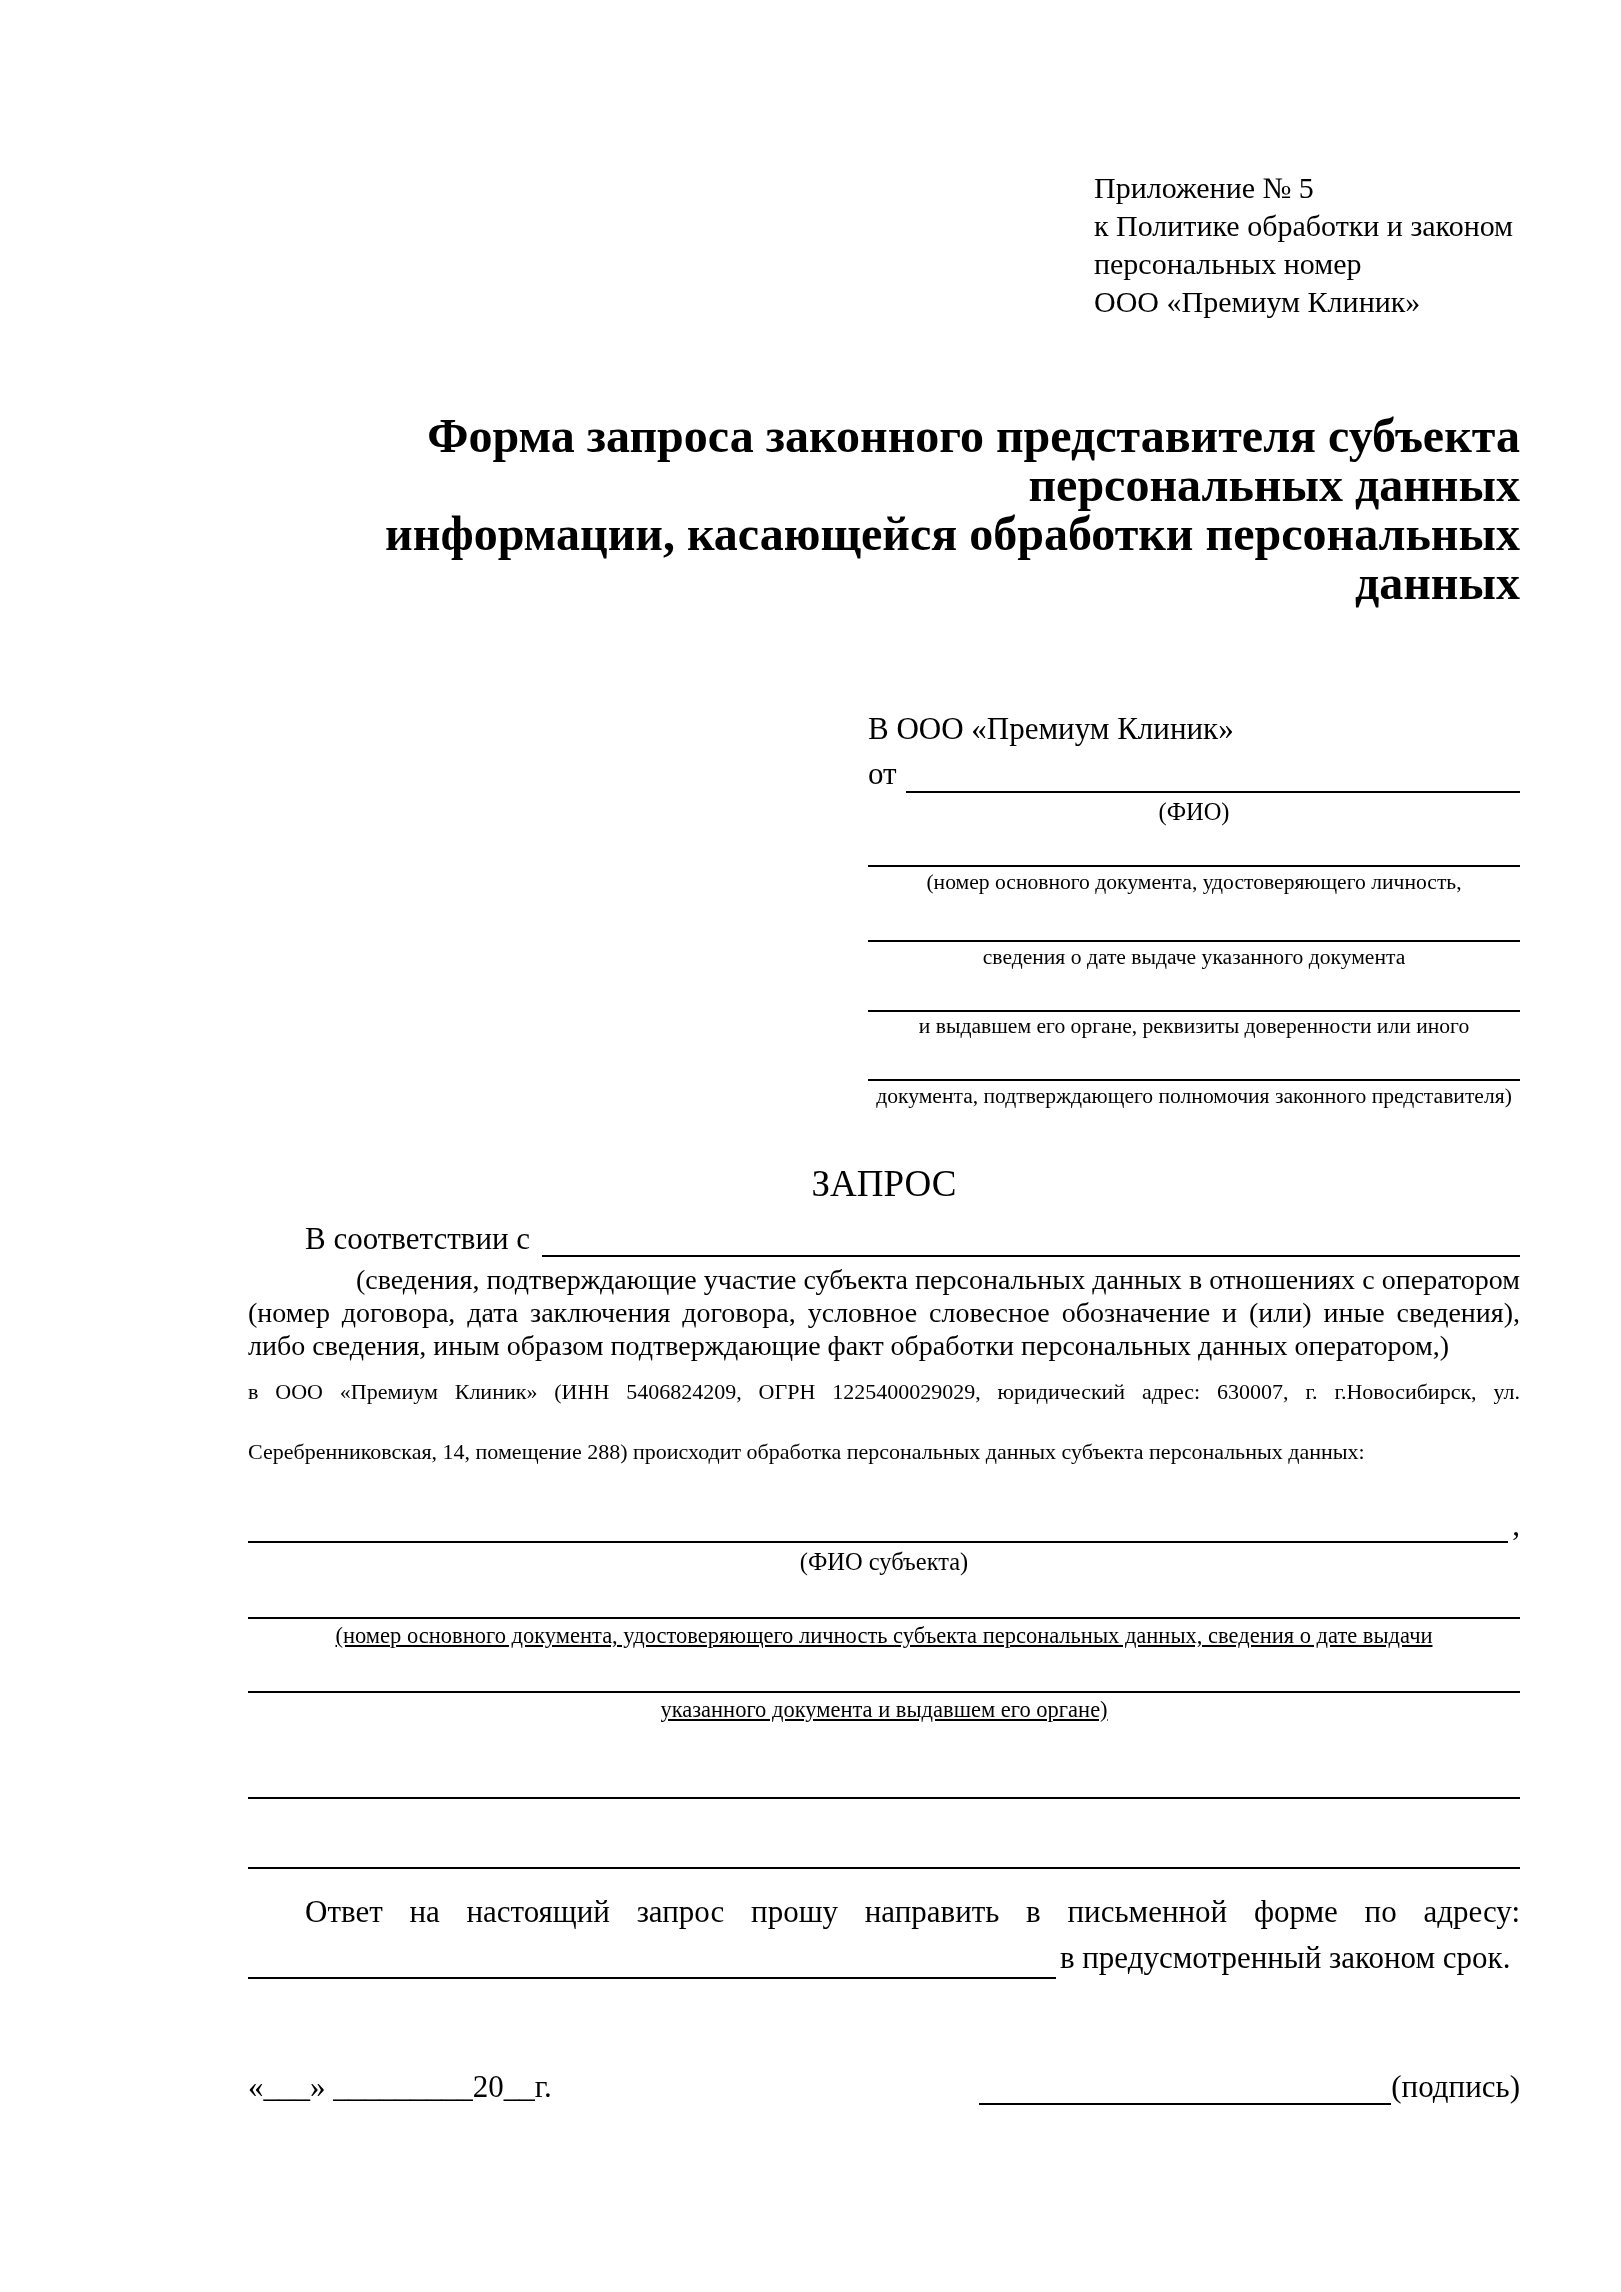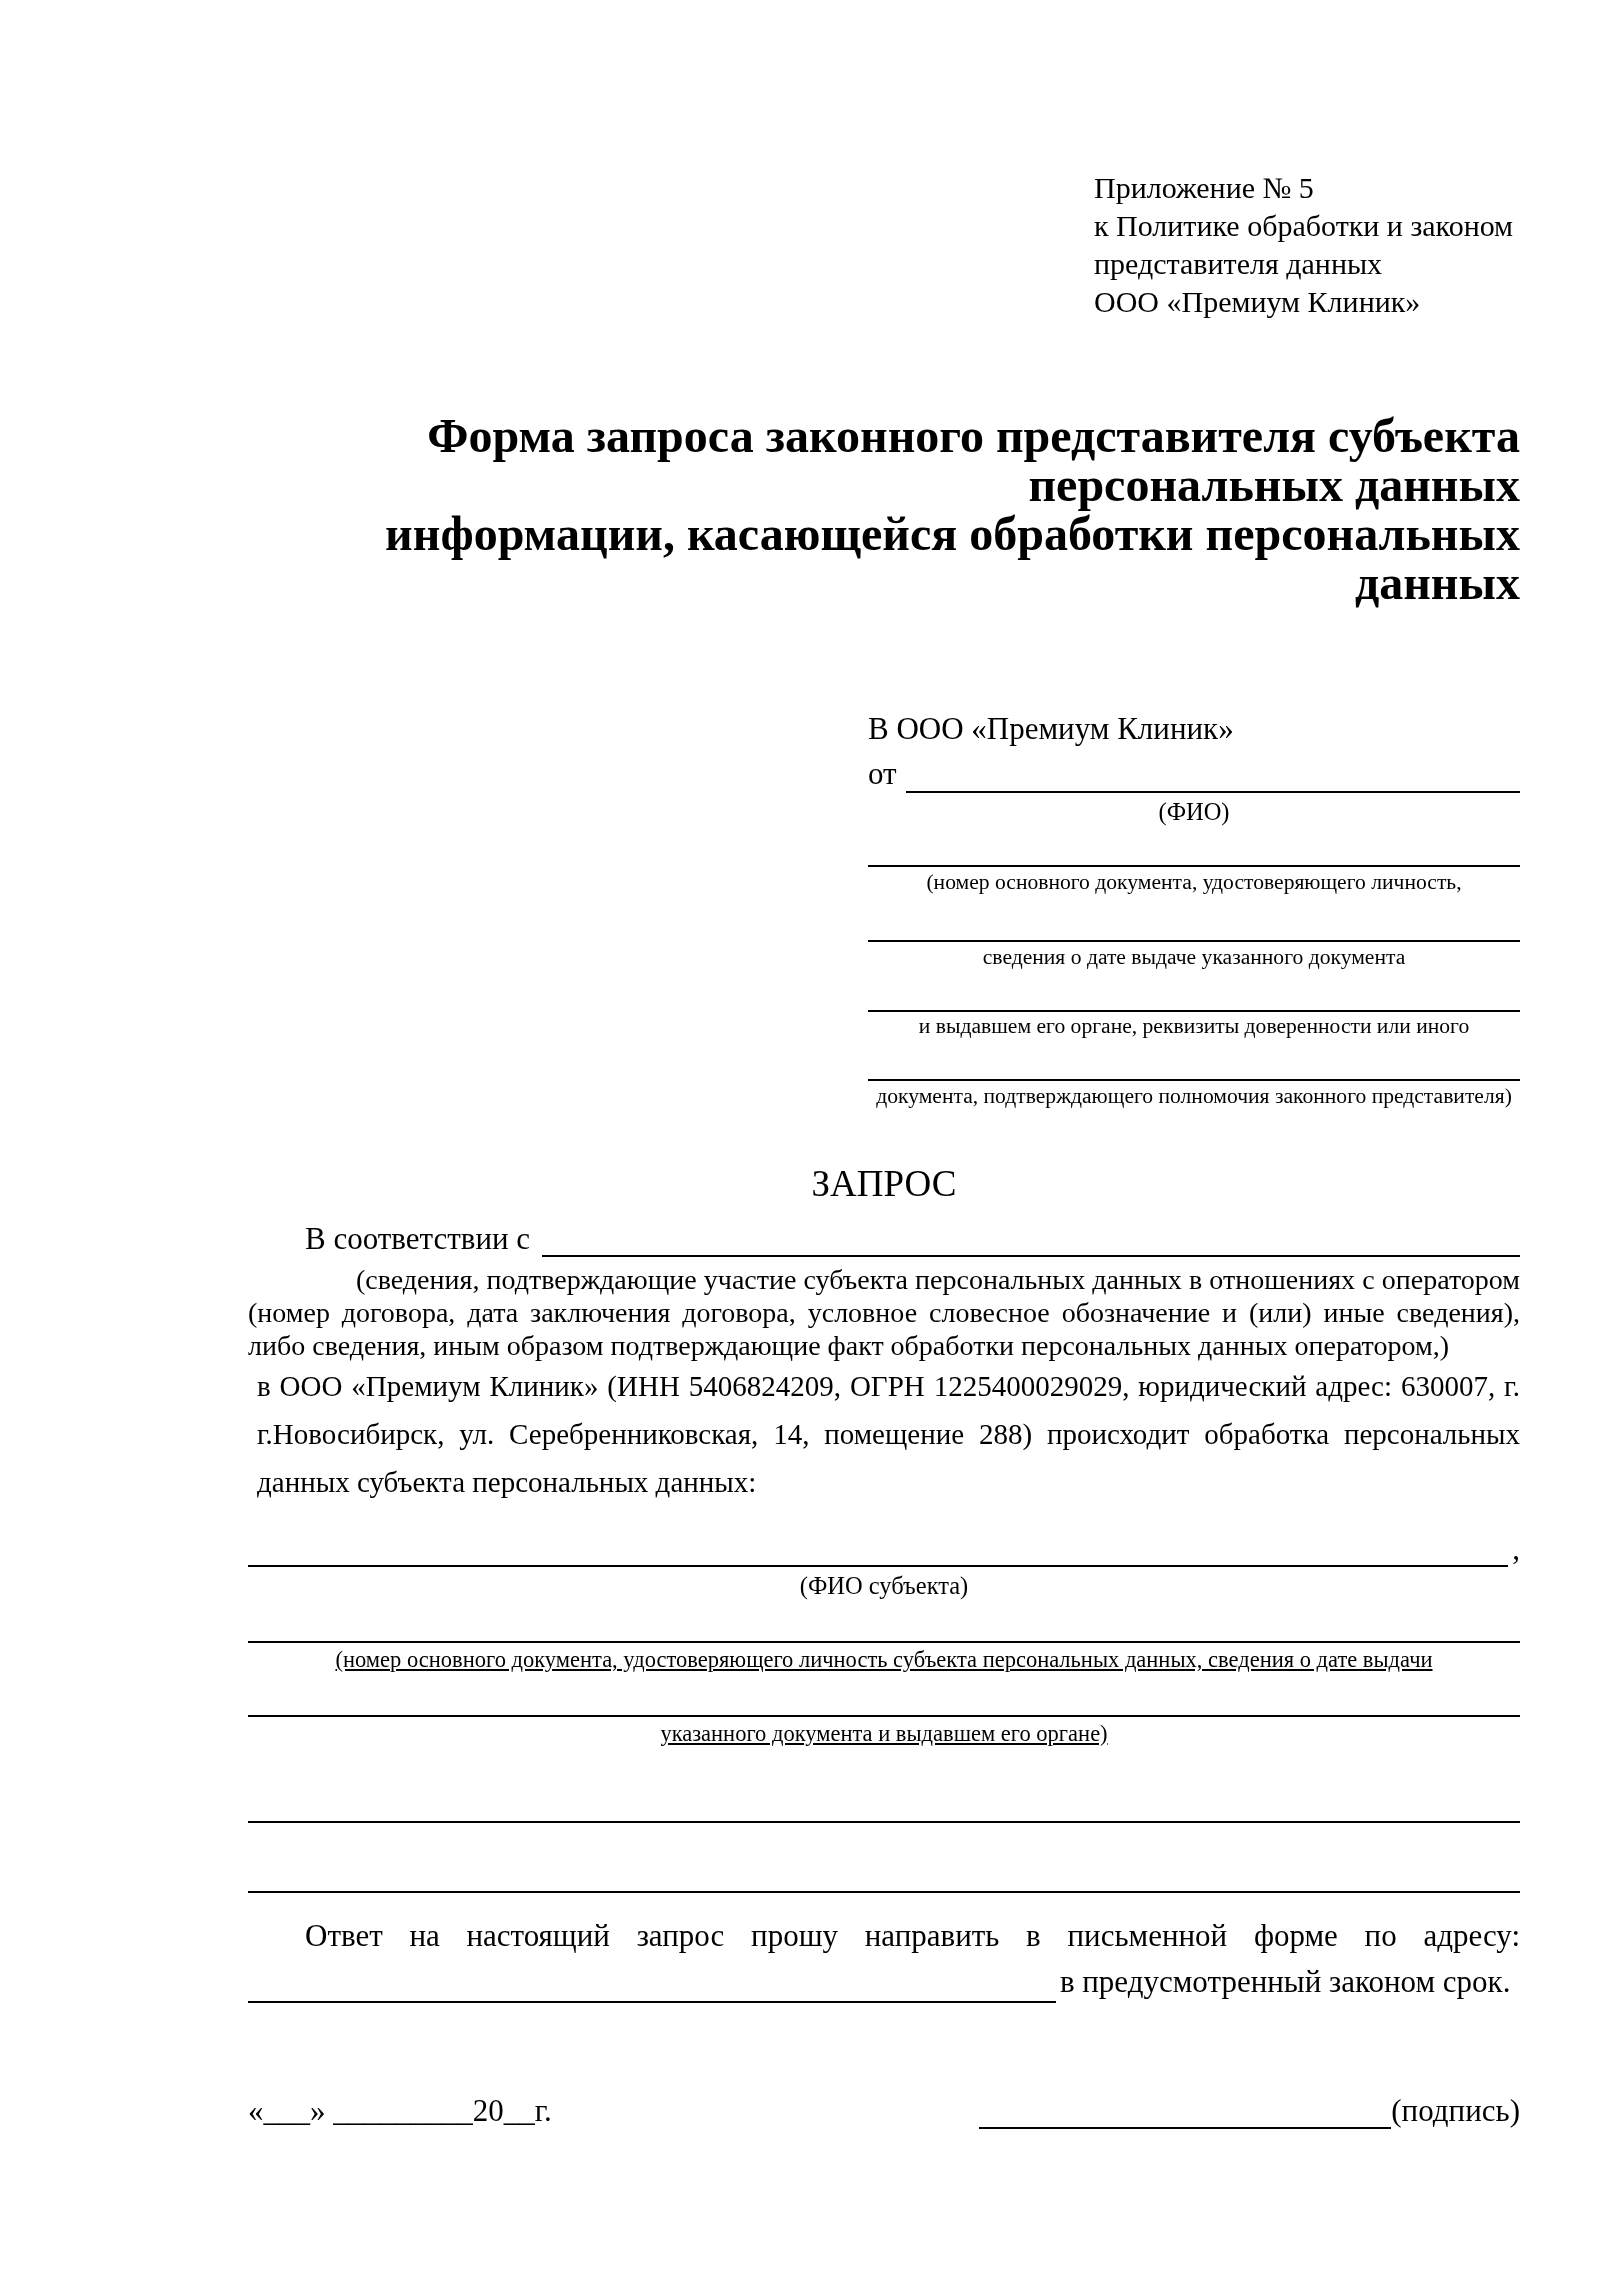--- a/index.html
+++ b/index.html
@@ -41,21 +41,21 @@
   
   .zapros-heading { margin-top:53px; text-align:center; font-size:37px; }
   .intro-row { display:flex; align-items:flex-end; margin-top:15.7px; font-size:31px; }
   .intro-row .lbl { flex:0 0 auto; margin-left:57px; padding-right:11.8px; }
   .fineprint {
     font-size:28px; line-height:33px;
     text-align:justify; text-indent:108px;
     margin-top:5.9px;
   }
   .body-par {
-    font-size:29px; line-height:48px; text-align:justify;margin-left:9px;
+    font-size:22px; line-height:60px; text-align:justify;
   }
   .subject-row { display:flex; align-items:flex-end; margin-top:25.5px; font-size:31px; }
   .subject-row .comma { flex:0 0 auto; padding-left:3.9px; }
   .wide-blank { height:41px; border-bottom:2px solid #000; }
   .cap-doc { text-align:center; font-size:22.5px; line-height:27.4px; white-space:nowrap; margin-top:2.9px;text-decoration:underline; }
   .answer-sentence {
     margin-top:19.6px; font-size:31px; line-height:45px;
     text-indent:57px; text-align:justify; text-align-last:justify;
   }
   .answer-tail-row { display:flex; align-items:flex-end; font-size:31px; margin-top:2px; }
@@ -71,21 +71,21 @@
 </style>
 </head>
 <body>
 
 <div class="page">
   <div class="content">
 
     <div class="appendix">
       <div>Приложение № 5</div>
       <div>к Политике обработки и законом</div>
-      <div>представителя данных</div>
+      <div>персональных номер</div>
       <div>ООО «Премиум Клиник»</div>
     </div>
 
     <div class="doc-title">
       <div>Форма запроса законного представителя субъекта персональных данных</div>
       <div>информации, касающейся обработки персональных данных</div>
     </div>
 
     <div class="addressee">
       <div>В ООО «Премиум Клиник»</div>

